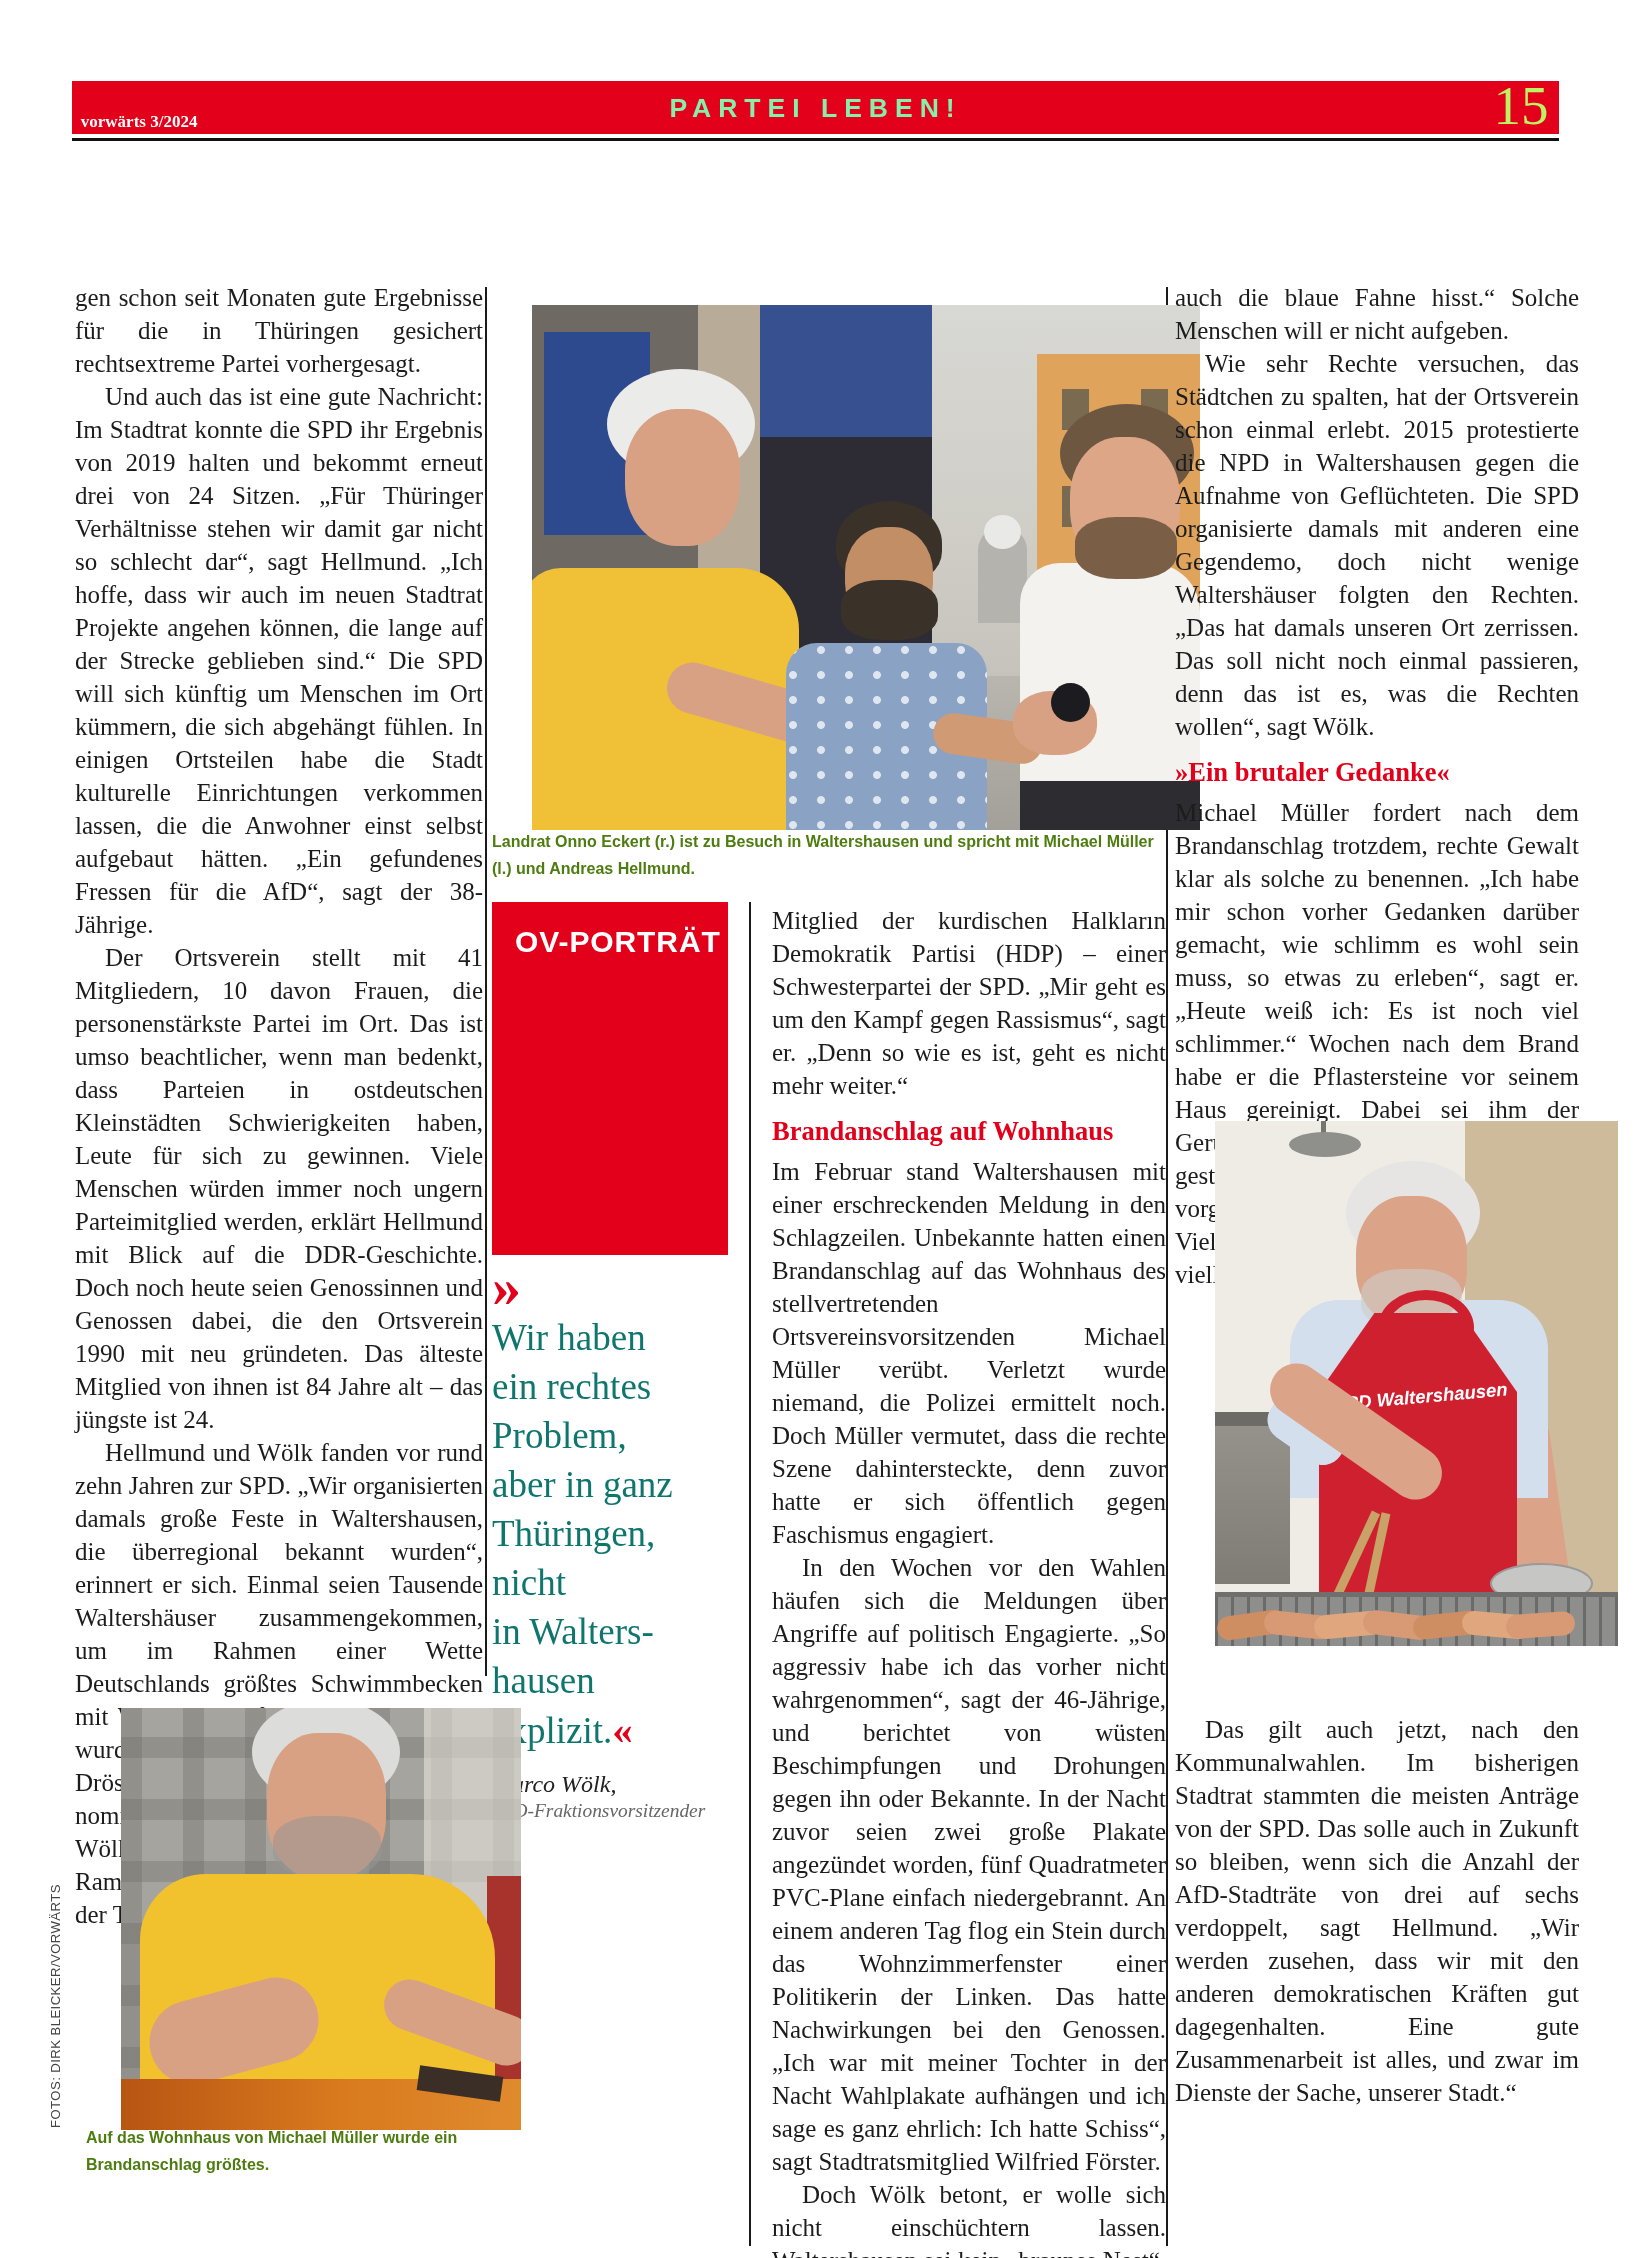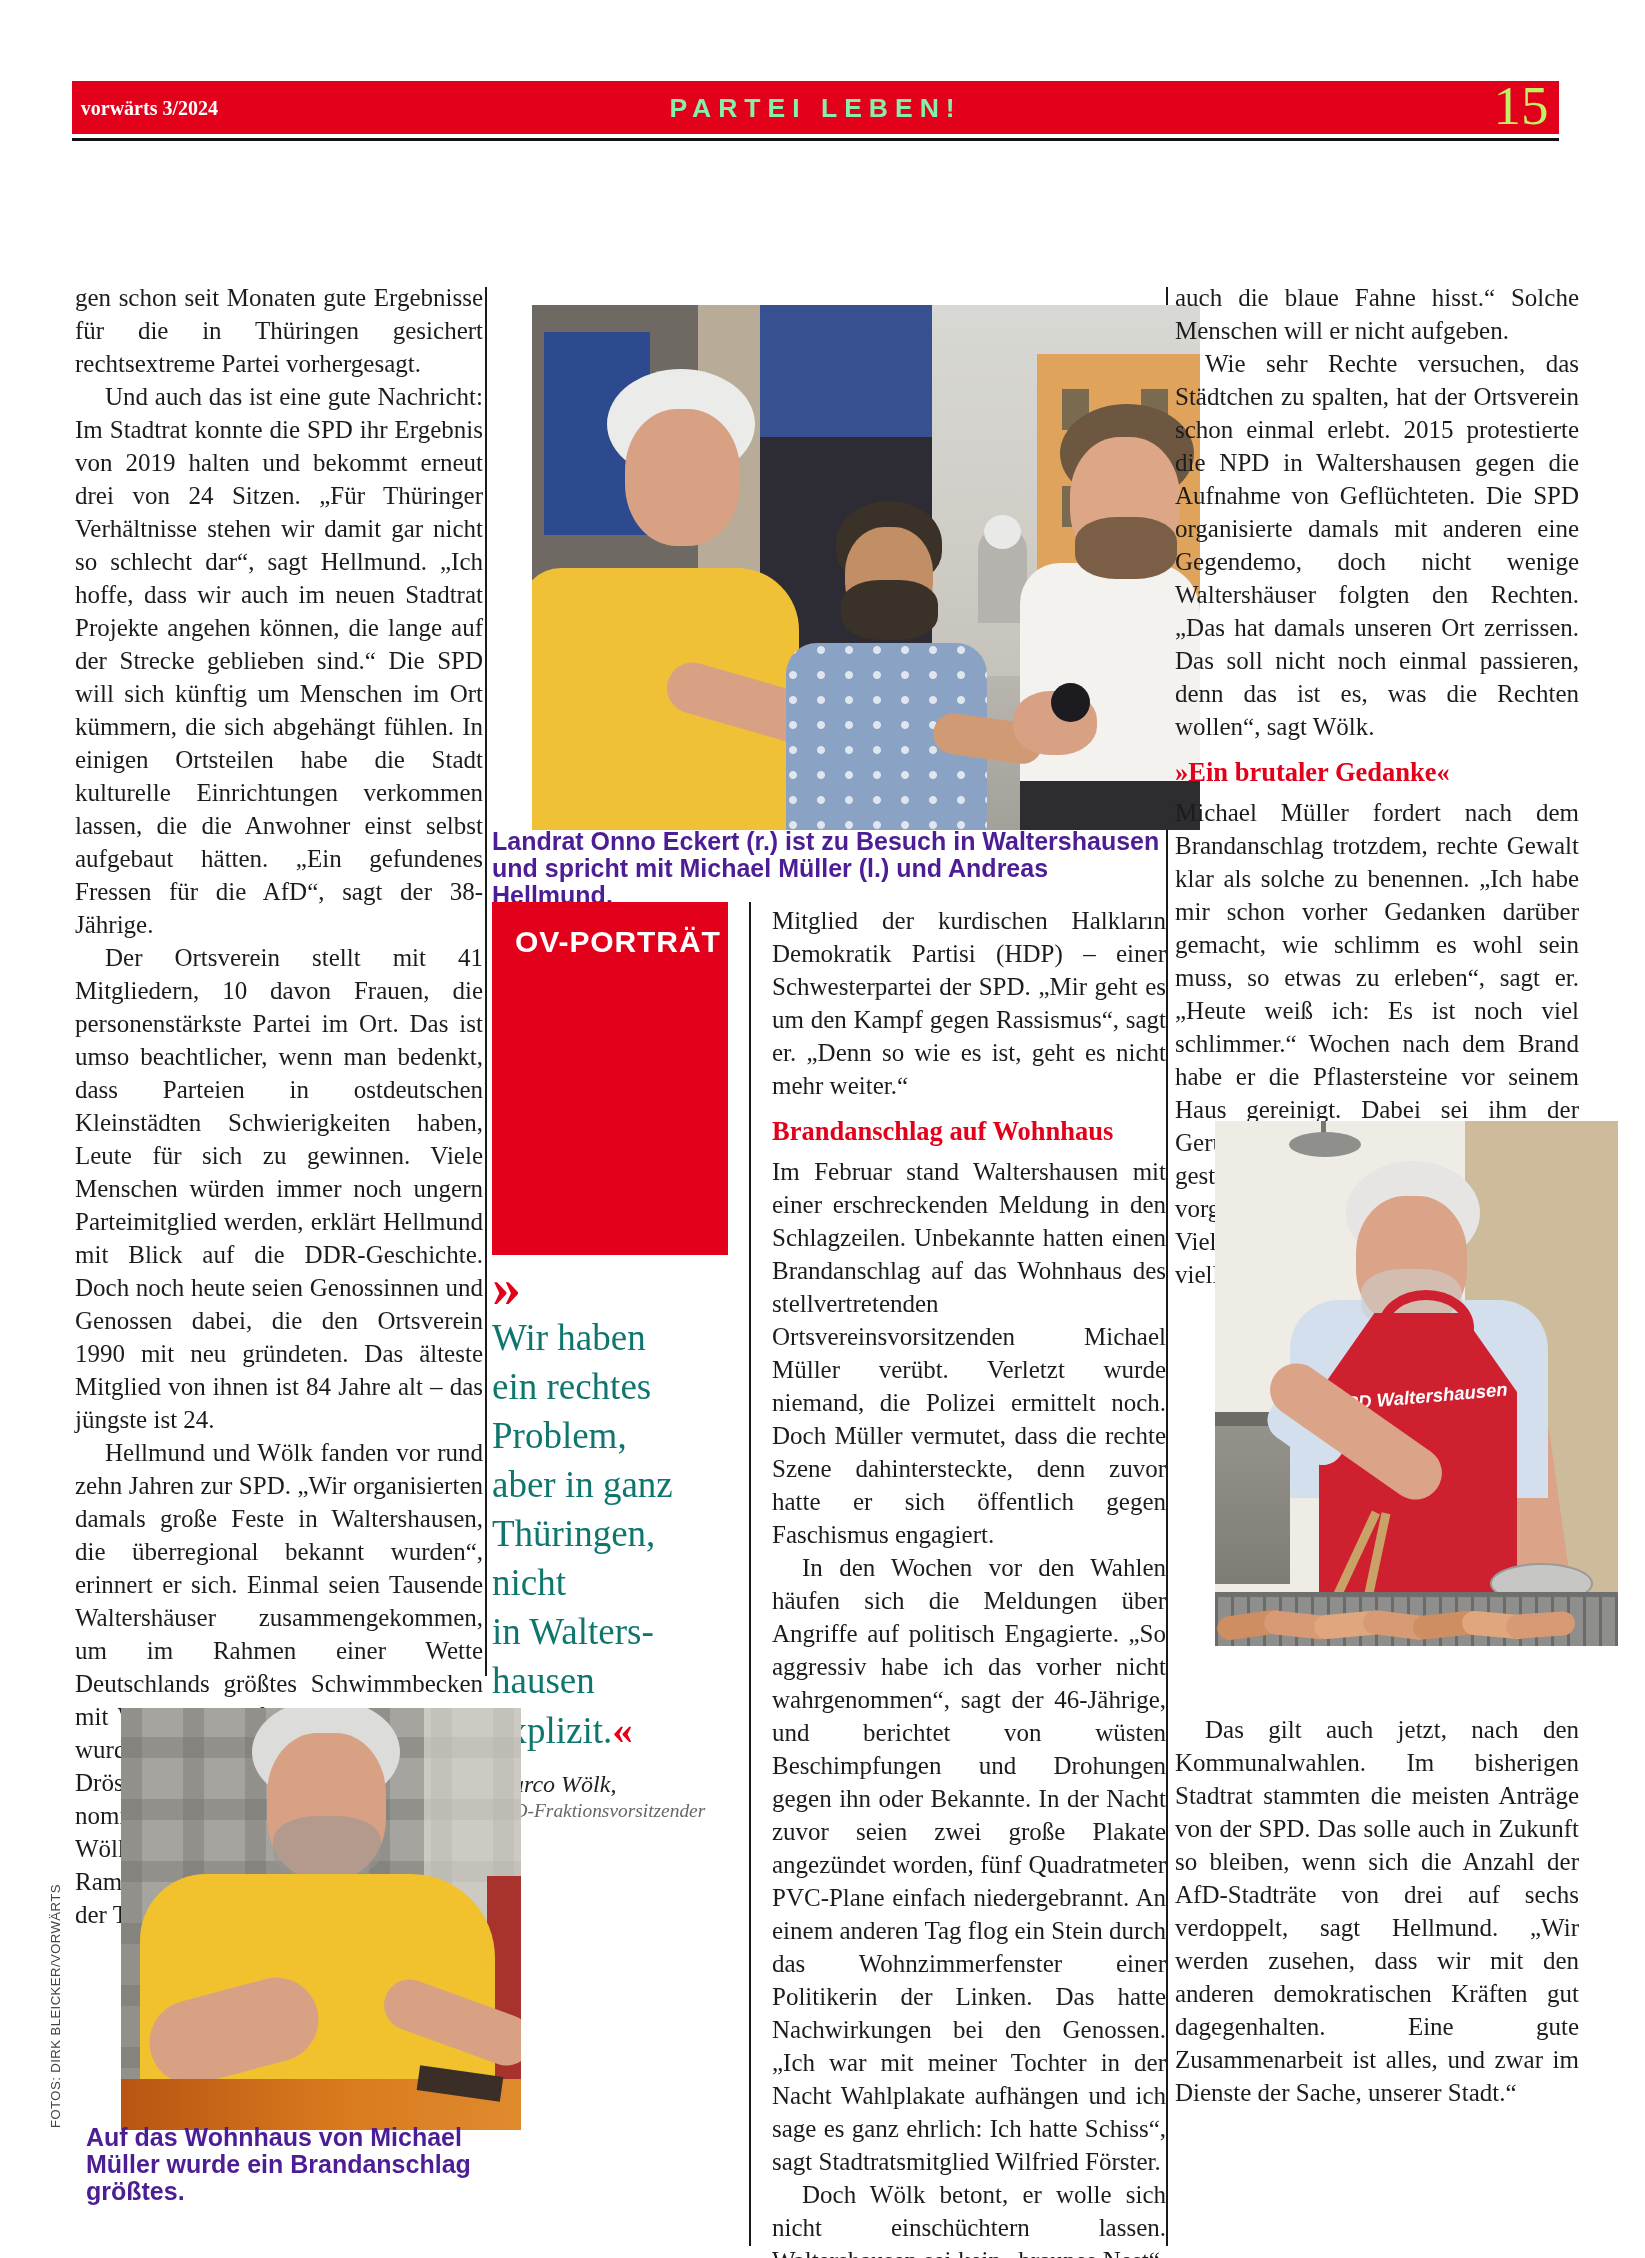--- a/index.html
+++ b/index.html
@@ -1,20 +1,20 @@
 <!DOCTYPE html>
 <html lang="de" style="font-size:14px"><head>
 <meta charset="utf-8">
 <style>
   html,body{margin:0;padding:0;background:#e8e8e8;}
   .page{position:relative;width:1645px;height:2258px;background:#ffffff;overflow:hidden;
         font-family:"Liberation Serif", serif;color:#1c1c1c;}
   
   .banner{position:absolute;left:72px;top:81px;width:1487px;height:53px;background:#e2001a;}
-  .masthead{position:absolute;left:8.8px;bottom:14px;color:#fff;font-size:20px;
+  .masthead{position:absolute;left:8.8px;bottom:2px;color:#fff;font-size:17px;
             font-family:"Liberation Serif",serif;font-weight:bold;}
   .section-title{position:absolute;left:0;right:0;top:0;height:53px;line-height:55px;text-align:center;
             color:#86efac;font-family:"Liberation Sans",sans-serif;font-weight:bold;font-size:26.5px;letter-spacing:7px;}
   .pagenum{position:absolute;right:10.6px;top:-3.5px;height:53px;line-height:56px;color:#bef264;
             font-family:"Liberation Serif",serif;font-size:55px;}
   .top-rule{position:absolute;left:72px;top:138px;width:1487px;height:2.6px;background:#111;}
   
   .bodytext{font-size:25px;line-height:33px;text-align:justify;hyphens:auto;-webkit-hyphens:auto;}
   .bodytext p{margin:0;}
   .bodytext p.ind{text-indent:30px;}
@@ -24,21 +24,21 @@
   .col-right-bottom{position:absolute;left:1175px;top:1713px;width:404px;}
   .subhead{font-family:"Liberation Serif",serif;font-weight:bold;color:#e2001a;font-size:26.5px;
            line-height:34px;margin:12.4px 0 7px 0;text-align:left;text-indent:0;}
   
   .vline{position:absolute;width:1.8px;background:#1a1a1a;}
   .d1{left:485px;top:287px;height:1389px;}
   .d2{left:749px;top:902px;height:1344px;}
   .d3{left:1166px;top:287px;height:1959px;}
   
   .caption{position:absolute;font-family:"Liberation Sans",sans-serif;font-weight:bold;
-           font-size:25px;line-height:27px;color:#4c1d95;text-align:left;}
+           font-size:16px;line-height:27px;color:#4d7c0f;text-align:left;}
   .cap-top{left:492px;top:828px;width:668px;}
   .cap-bottom{left:86px;top:2124px;width:397px;}
   .cap-right{left:1175px;top:1641px;width:401px;}
   .credit-vert{position:absolute;left:48px;top:1837px;height:291px;
            font-family:"Liberation Sans",sans-serif;font-size:13.2px;color:#444;letter-spacing:0.4px;
            writing-mode:vertical-rl;transform:rotate(180deg);white-space:nowrap;}
   
   .ov-box{position:absolute;left:492px;top:902px;width:236px;height:353px;background:#e2001a;}
   .ov-label{position:absolute;left:23px;top:23px;color:#fff;font-family:"Liberation Sans",sans-serif;
             font-weight:bold;font-size:30px;letter-spacing:0.9px;}

